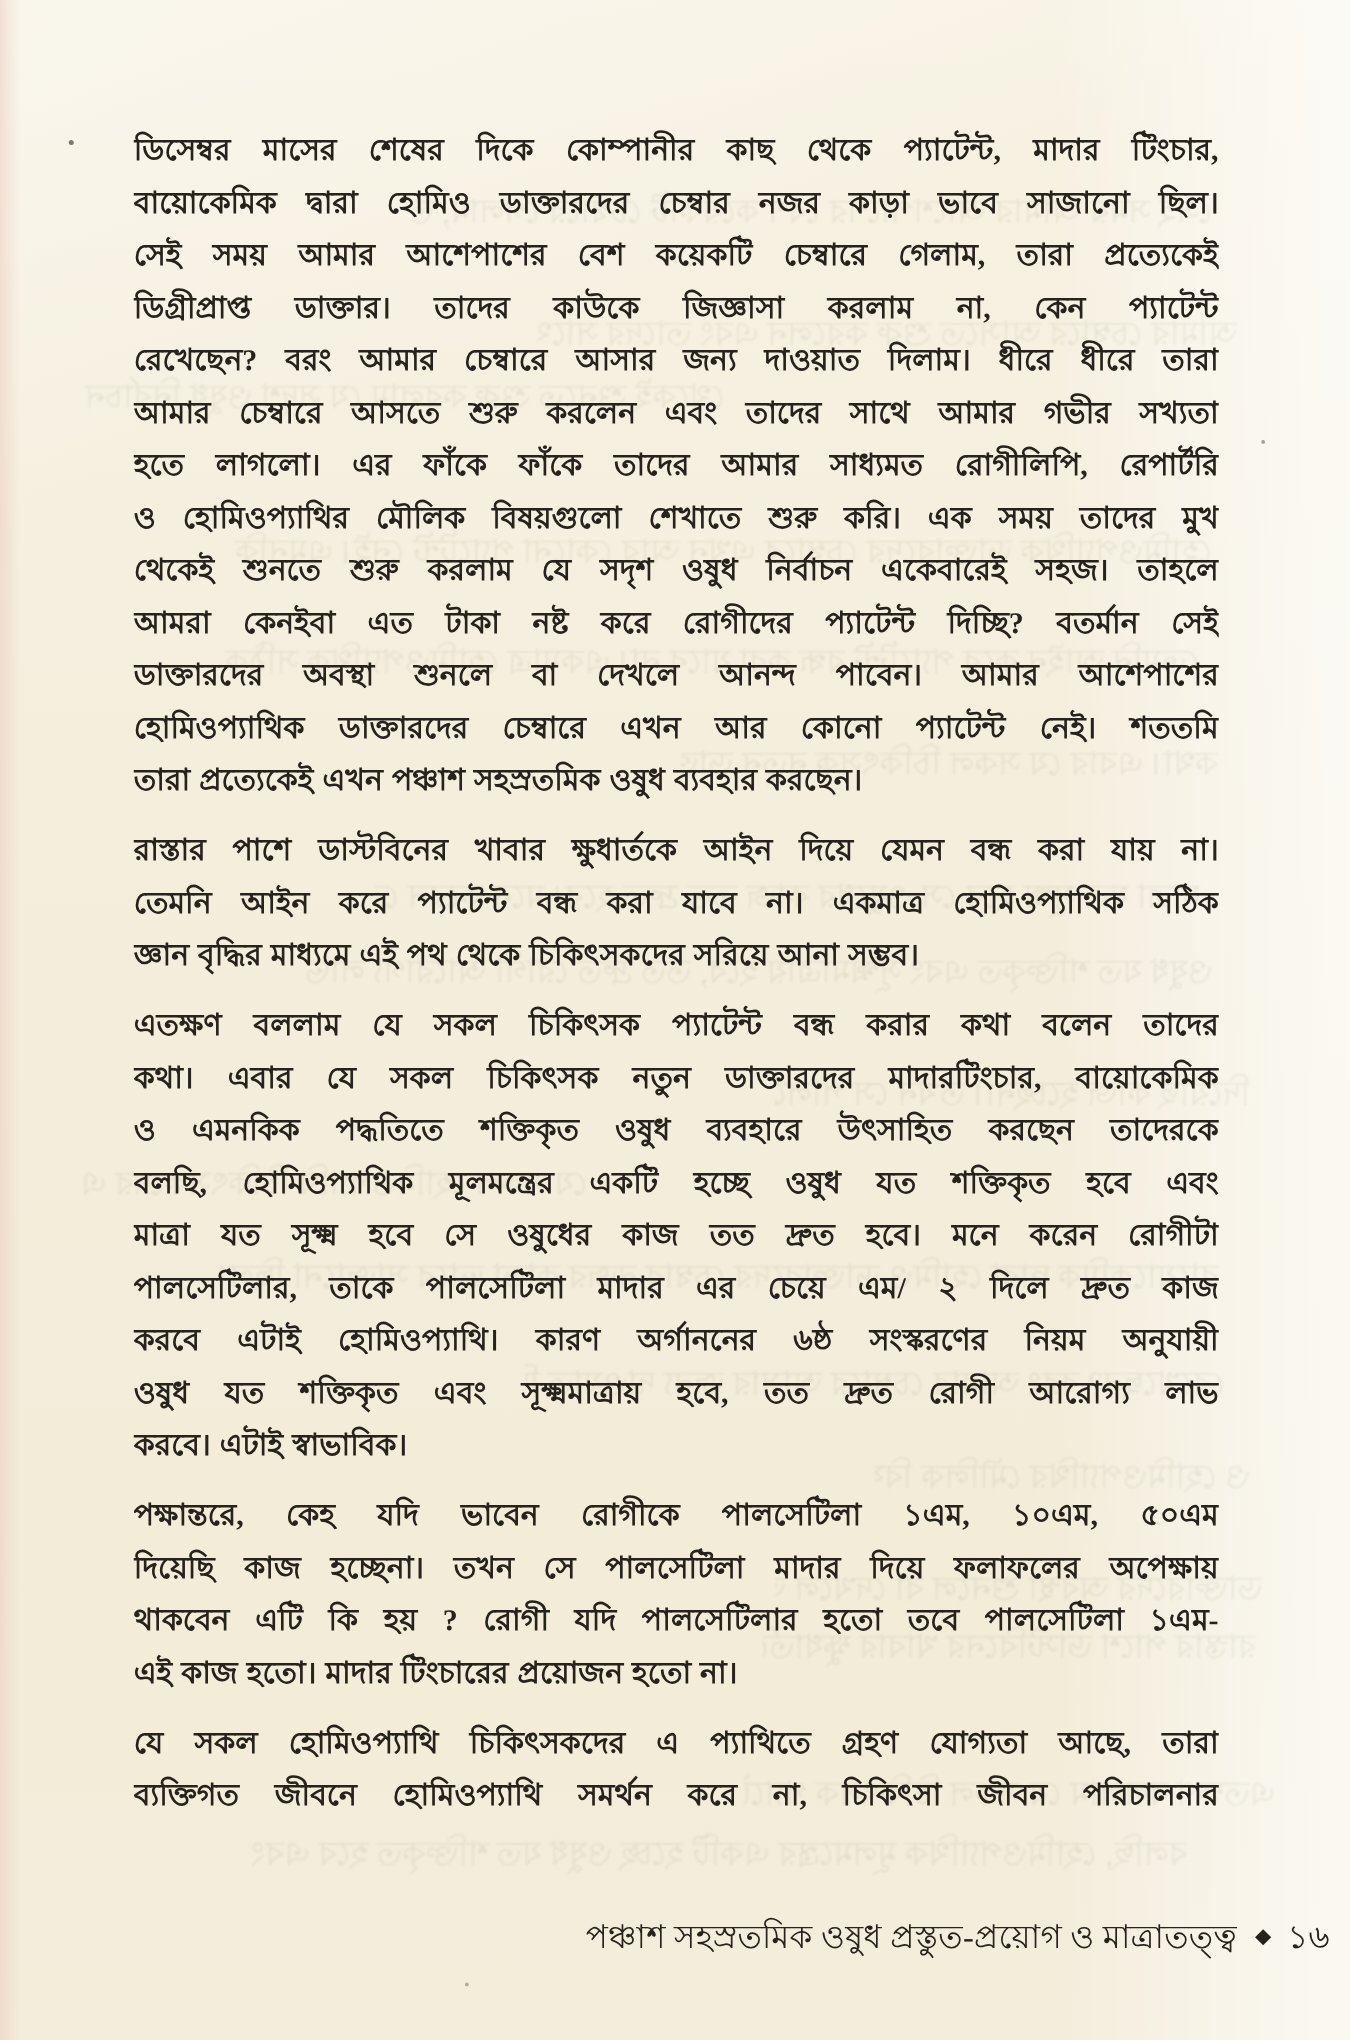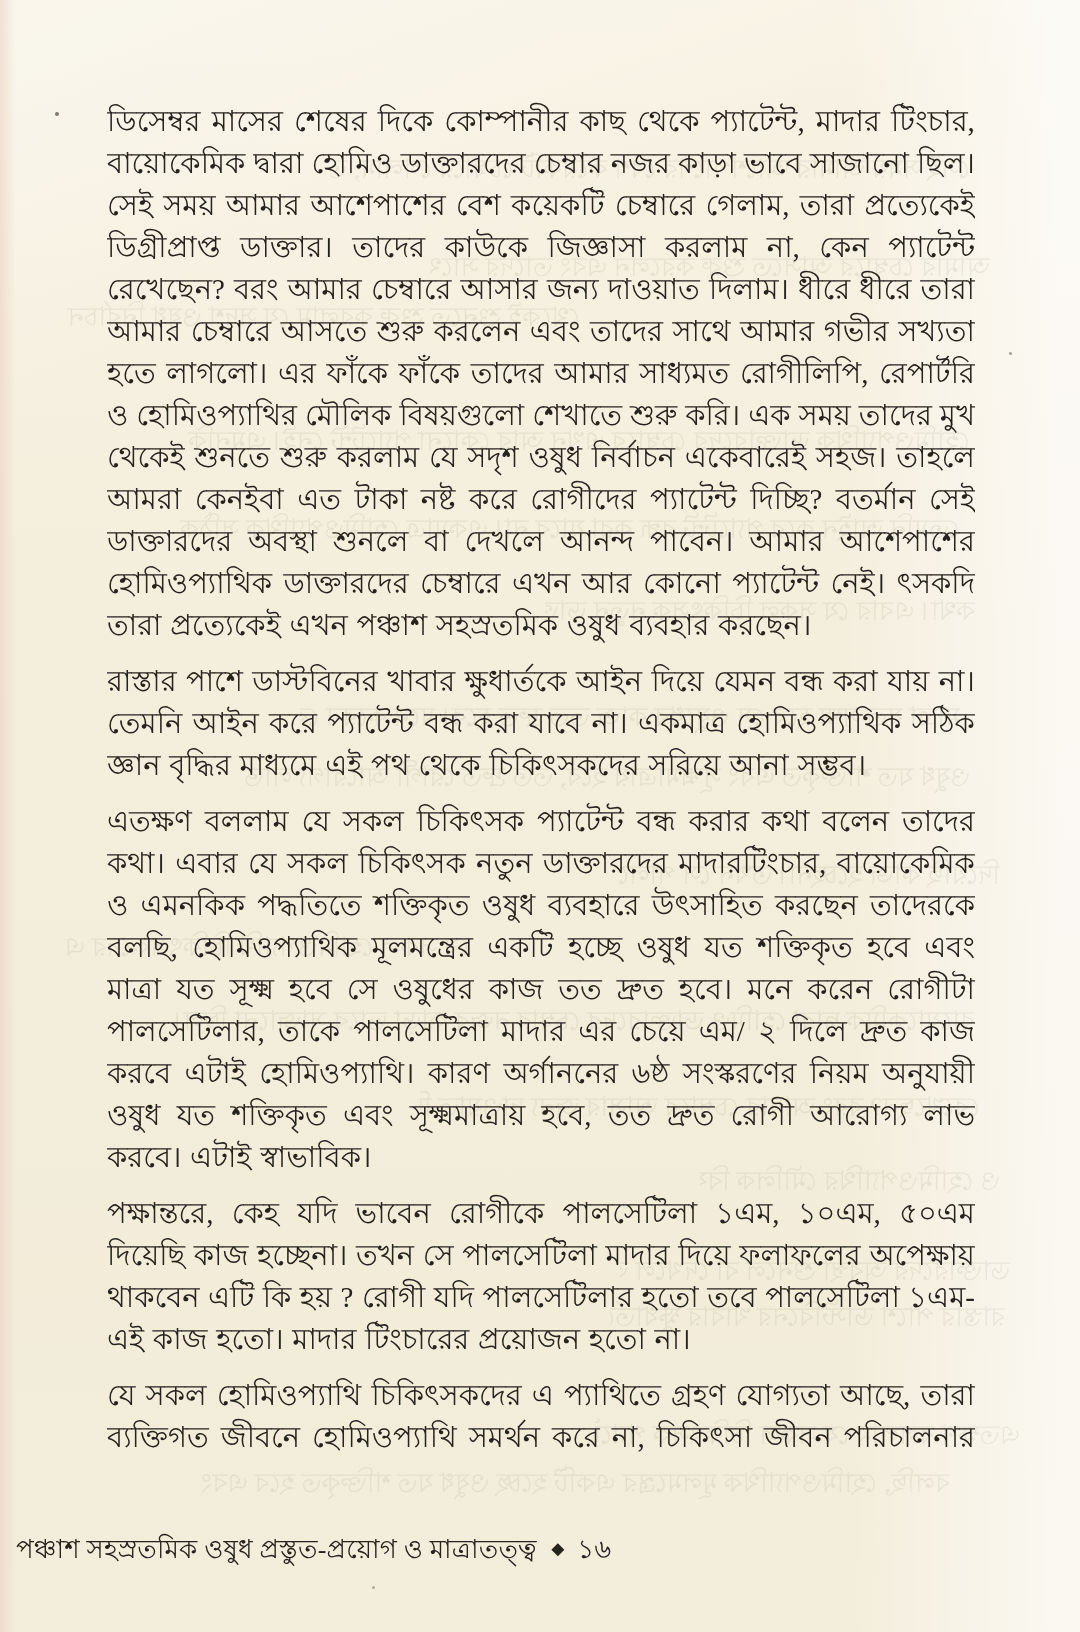--- a/index.html
+++ b/index.html
@@ -33,30 +33,31 @@
     left:107px; top:100px; width:868px;
   }
   .paragraph{margin:0 0 14px 0;}
   .line{
     display:flex;
     flex-wrap:nowrap;
     justify-content:space-between;
     align-items:baseline;
     height:42px;
     line-height:42px;
-    font-size:29px;
+    font-size:24px;
     overflow:hidden;
     white-space:nowrap;
+    font-weight:bold;
   }
   .line.last{justify-content:flex-start;gap:.30em;}
   .line span{flex:0 0 auto;}
   .footer{
     position:absolute;
-    top:1533px; left:16px; width:1060px;
-    text-align:left;
+    top:1533px; left:4px; width:1060px;
+    text-align:right;
     font-size:26px;
     line-height:34px;
     letter-spacing:.2px;
   }
   .footer .diamond{
     display:inline-block;
     font-size:18px;
     margin:0 12px 0 14px;
     transform:translateY(-2px);
   }
@@ -227,21 +228,21 @@
         </div>
         <div class="line">
           <span>হোমিওপ্যাথিক</span>
           <span>ডাক্তারদের</span>
           <span>চেম্বারে</span>
           <span>এখন</span>
           <span>আর</span>
           <span>কোনো</span>
           <span>প্যাটেন্ট</span>
           <span>নেই।</span>
-          <span>ৎসকদি</span>
+          <span>শততমি</span>
         </div>
         <div class="line last">
           <span>তারা</span>
           <span>প্রত্যেকেই</span>
           <span>এখন</span>
           <span>পঞ্চাশ</span>
           <span>সহস্রতমিক</span>
           <span>ওষুধ</span>
           <span>ব্যবহার</span>
           <span>করছেন।</span>

